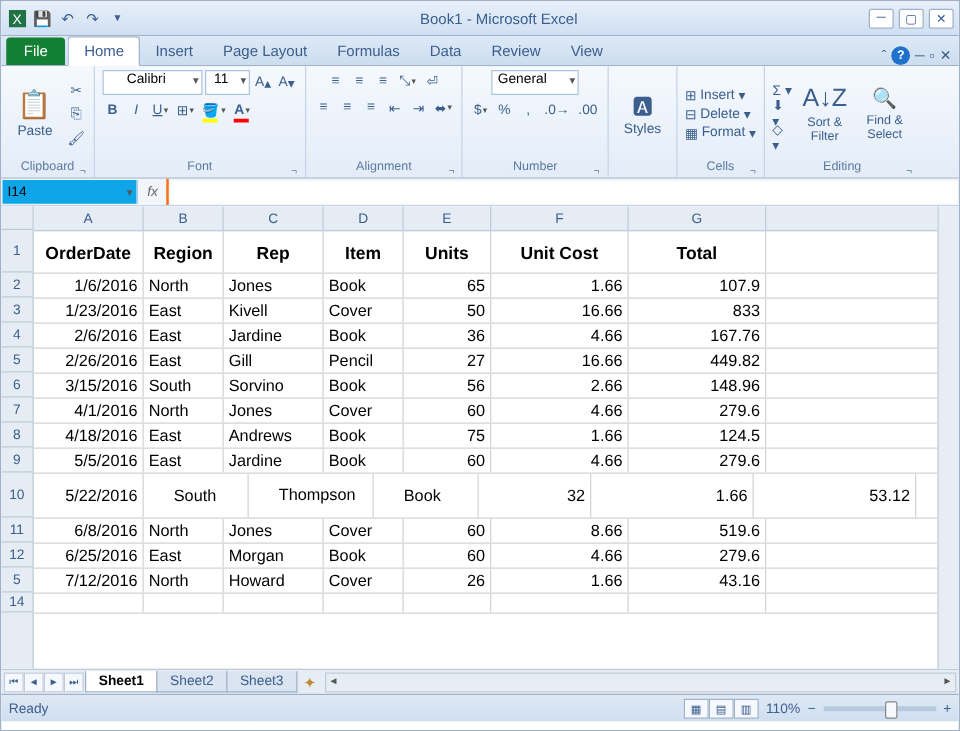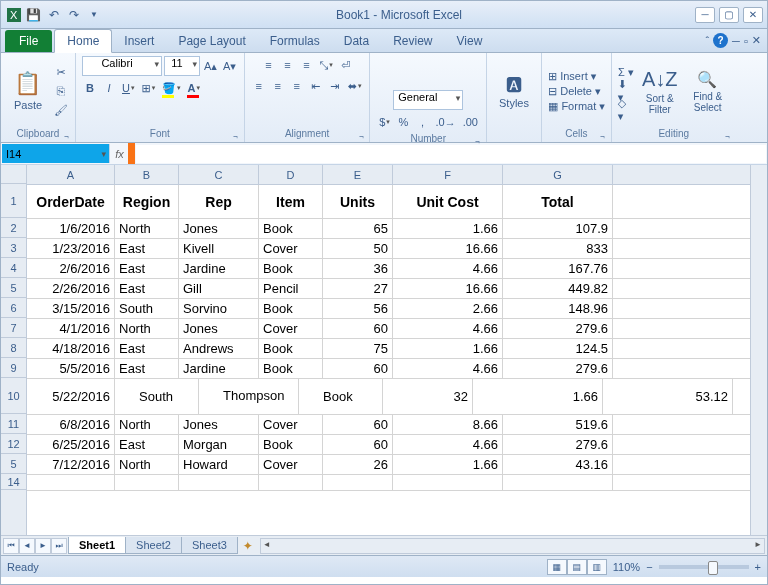--- a/index.html
+++ b/index.html
@@ -3,21 +3,21 @@
 <meta charset="utf-8">
 <style>
 *{box-sizing:border-box;margin:0;padding:0;font-family:"Segoe UI",Tahoma,sans-serif;font-size:11px;}
 body{background:#fff;width:768px;height:585px;overflow:hidden;border:1px solid #9fb2c7;}
 .titlebar{height:28px;background:linear-gradient(#e8eff9,#cfe0f3);display:flex;align-items:center;padding:0 4px;border-bottom:1px solid #9fb2c7;}
 .qat{display:flex;gap:2px;align-items:center;}
 .qat .ico{width:18px;height:18px;display:flex;align-items:center;justify-content:center;font-size:12px;color:#3b5e8c;}
 .title-center{flex:1;text-align:center;color:#3b5e8c;font-size:12px;}
 .winbtns{display:flex;gap:4px;}
 .winbtns span{width:20px;height:16px;border:1px solid #9fb2c7;background:#fff;display:flex;align-items:center;justify-content:center;font-size:10px;color:#3b5e8c;border-radius:2px;}
-.tabs{height:24px;background:linear-gradient(#dde9f7,#cdddef);display:flex;align-items:center;padding-left:4px;border-bottom:1px solid #9fb2c7;}
+.tabs{height:24px;background:linear-gradient(#dde9f7,#cdddef);display:flex;align-items:flex-end;padding-left:4px;border-bottom:1px solid #9fb2c7;}
 .file-tab{background:#127f35;color:#fff;padding:4px 14px 4px 14px;font-size:12px;margin-right:2px;border-radius:3px 3px 0 0;}
 .tab{padding:4px 12px;color:#3b5e8c;font-size:12px;cursor:pointer;}
 .tab.active{background:#fff;border:1px solid #9fb2c7;border-bottom:1px solid #fff;border-radius:3px 3px 0 0;margin-bottom:-1px;}
 .tabs-right{margin-left:auto;display:flex;gap:4px;padding-right:6px;align-items:center;}
 .help-ico{width:15px;height:15px;border-radius:50%;background:#1e72cc;color:#fff;display:flex;align-items:center;justify-content:center;font-size:10px;font-weight:bold;}
 .ribbon{height:90px;background:linear-gradient(#f5f9fe,#e3ecf7);display:flex;border-bottom:1px solid #9fb2c7;}
 .group{border-right:1px solid #c5d4e6;padding:3px 6px 1px 6px;display:flex;flex-direction:column;justify-content:space-between;}
 .group-label{text-align:center;color:#5b7aa0;font-size:10px;padding:2px 0;position:relative;}
 .group-label::after{content:"⌐";position:absolute;right:0;bottom:0;font-size:8px;color:#5b7aa0;transform:scaleX(-1);}
 .group-body{flex:1;display:flex;align-items:center;gap:4px;}
@@ -30,21 +30,21 @@
 .font-sel::after{content:"▾";position:absolute;right:2px;top:2px;font-size:9px;color:#555;}
 .btnrow{display:flex;gap:3px;}
 .rbtn{min-width:16px;height:18px;display:flex;align-items:center;justify-content:center;font-size:11px;color:#3b5e8c;padding:0 2px;}
 .rbtn.drop::after{content:"▾";font-size:7px;margin-left:1px;color:#555;}
 .cellsrow{display:flex;flex-direction:column;gap:2px;}
 .cellitem{display:flex;align-items:center;gap:3px;font-size:11px;color:#3b5e8c;}
 .formula-bar{height:22px;display:flex;border-bottom:1px solid #c5d4e6;background:#f2f6fb;}
 .namebox{width:108px;border-right:1px solid #c5d4e6;display:flex;align-items:center;padding:0 4px;background:#0ea5e9;margin:1px;position:relative;}
 .namebox::after{content:"▾";position:absolute;right:3px;font-size:9px;color:#555;}
 .fx-area{display:flex;align-items:center;flex:1;}
-.fx-lbl{width:24px;text-align:center;font-style:italic;color:#666;border-right:7px solid #f97316;height:100%;display:flex;align-items:center;justify-content:center;}
+.fx-lbl{width:24px;text-align:center;font-style:italic;color:#666;border-right:2px solid #f97316;height:100%;display:flex;align-items:center;justify-content:center;}
 .fx-input{flex:1;background:#fff;height:18px;margin:1px;border:none;padding:0 4px;}
 .grid-area{height:370px;display:flex;overflow:hidden;}
 .rowh{width:26px;background:#e6ecf3;border-right:1px solid #c0cbda;}
 .rowh .rh{height:20px;border-bottom:1px solid #c0cbda;display:flex;align-items:center;justify-content:center;font-size:11px;color:#3b5e8c;}
 .rowh .rh.hdr{height:34px;}
 .rowh .rh.tall{height:36px;}
 .grid-main{flex:1;overflow:auto;}
 .colh{display:flex;background:#e6ecf3;border-bottom:1px solid #c0cbda;}
 .colh .ch{height:19px;border-right:1px solid #c0cbda;display:flex;align-items:center;justify-content:center;font-size:11px;color:#3b5e8c;}
 .datarow{display:flex;border-bottom:1px solid #d4d4d4;height:20px;}
@@ -177,21 +177,21 @@
         <span class="rbtn">⇤</span>
         <span class="rbtn">⇥</span>
         <span class="rbtn drop">⬌</span>
       </div>
     </div>
     <div class="group-label">Alignment</div>
   </div>
 
   <div class="group">
     <div class="group-body" style="flex-direction:column;gap:3px;">
-      <div class="font-sel" style="width:70px;margin-top:34px;">General</div>
+      <div class="font-sel" style="width:70px;">General</div>
       <div class="btnrow">
         <span class="rbtn drop">$</span>
         <span class="rbtn">%</span>
         <span class="rbtn">,</span>
         <span class="rbtn">.0→</span>
         <span class="rbtn">.00</span>
       </div>
     </div>
     <div class="group-label">Number</div>
   </div>

